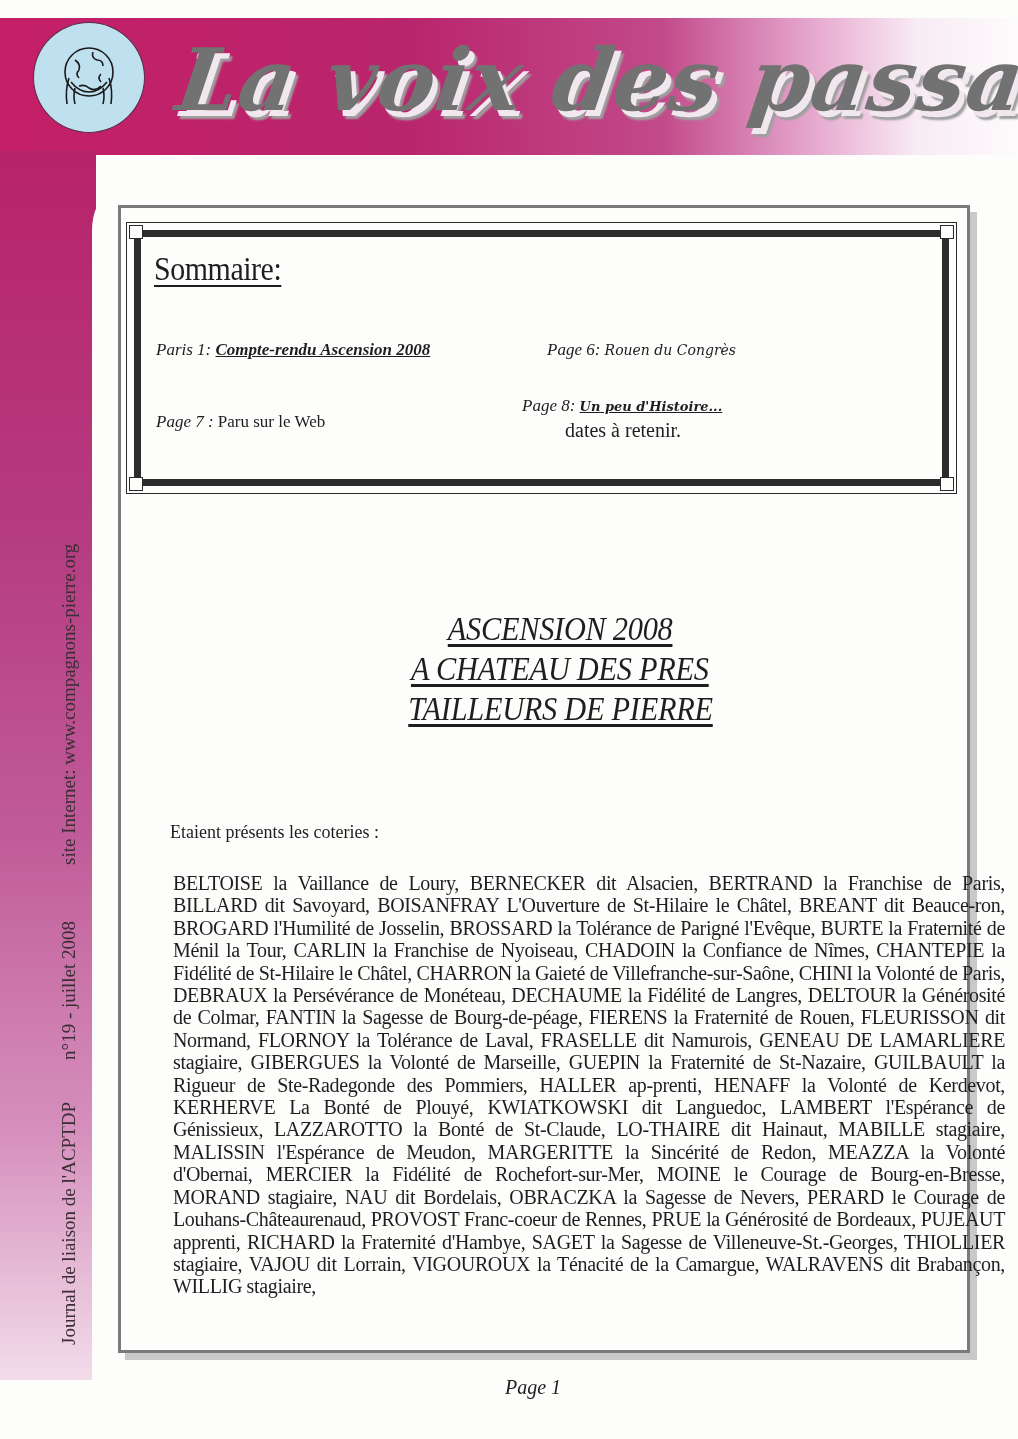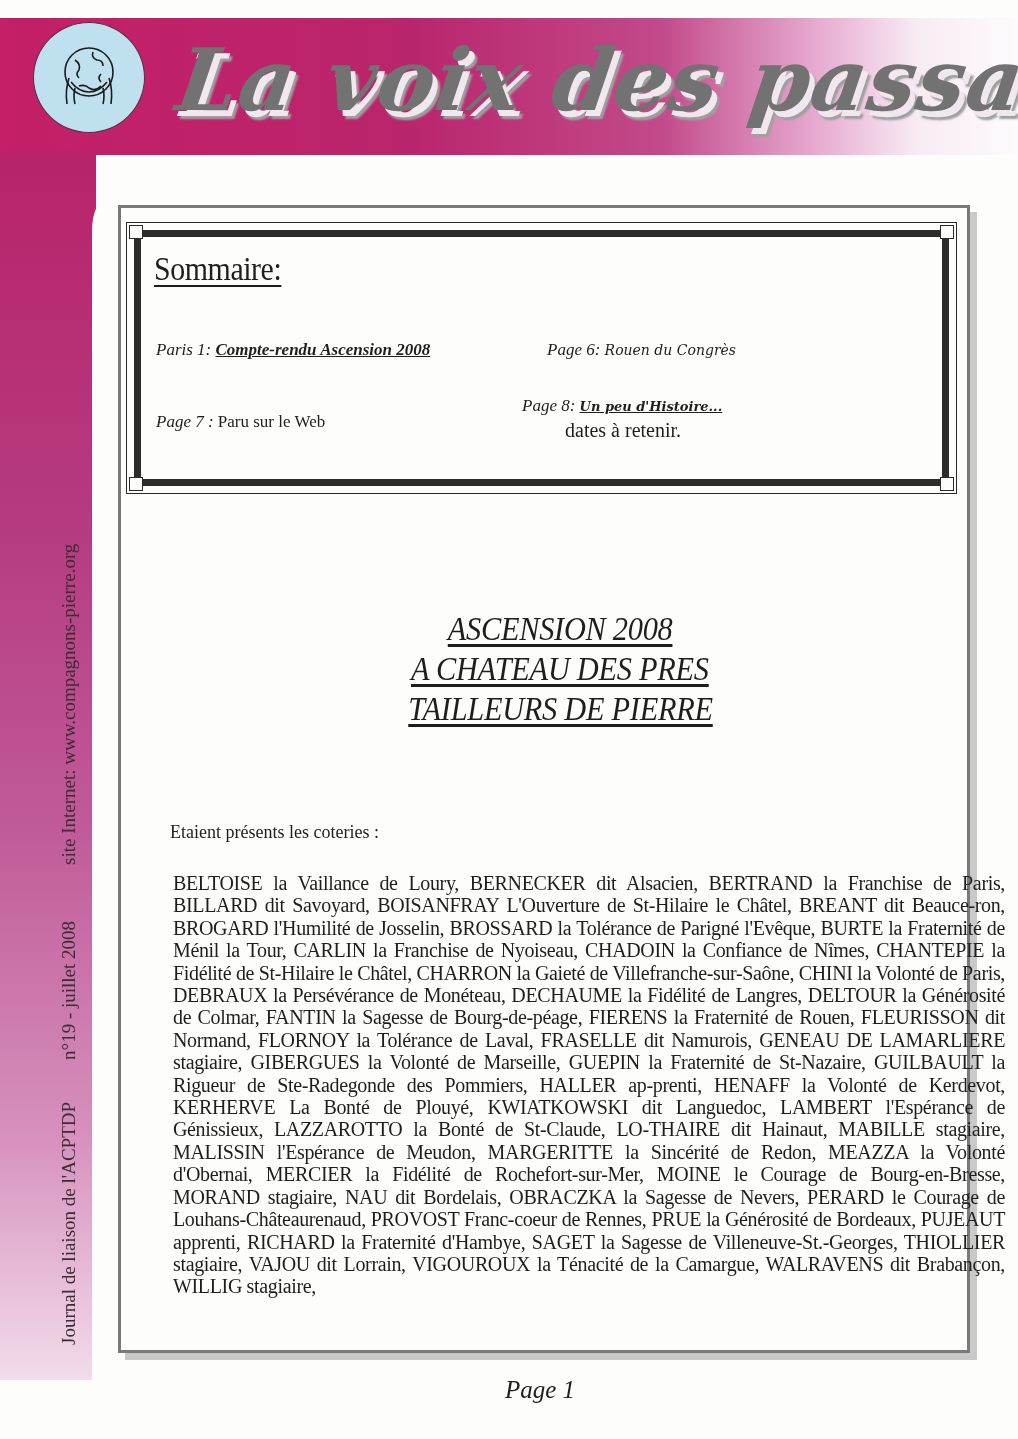--- a/index.html
+++ b/index.html
@@ -100,21 +100,21 @@
   }
 
   .intro { position: absolute; left: 170px; top: 822px; font-size: 18px; }
 
   .attendees {
     position: absolute; left: 137px; top: 872px; width: 832px;
     font-size: 20px; line-height: 22.4px; text-align: justify; letter-spacing: -0.35px; margin-left: 36px;
   }
 
   .page-footer {
-    position: absolute; left: 505px; top: 1376px; font-size: 25px; font-style: italic;
+    position: absolute; left: 505px; top: 1376px; font-size: 20px; font-style: italic;
   }
 </style>
 </head>
 <body>
 
 <div class="banner"></div>
 <div class="left-band"></div>
 <div class="white-sheet"></div>
 
 <div class="logo">

